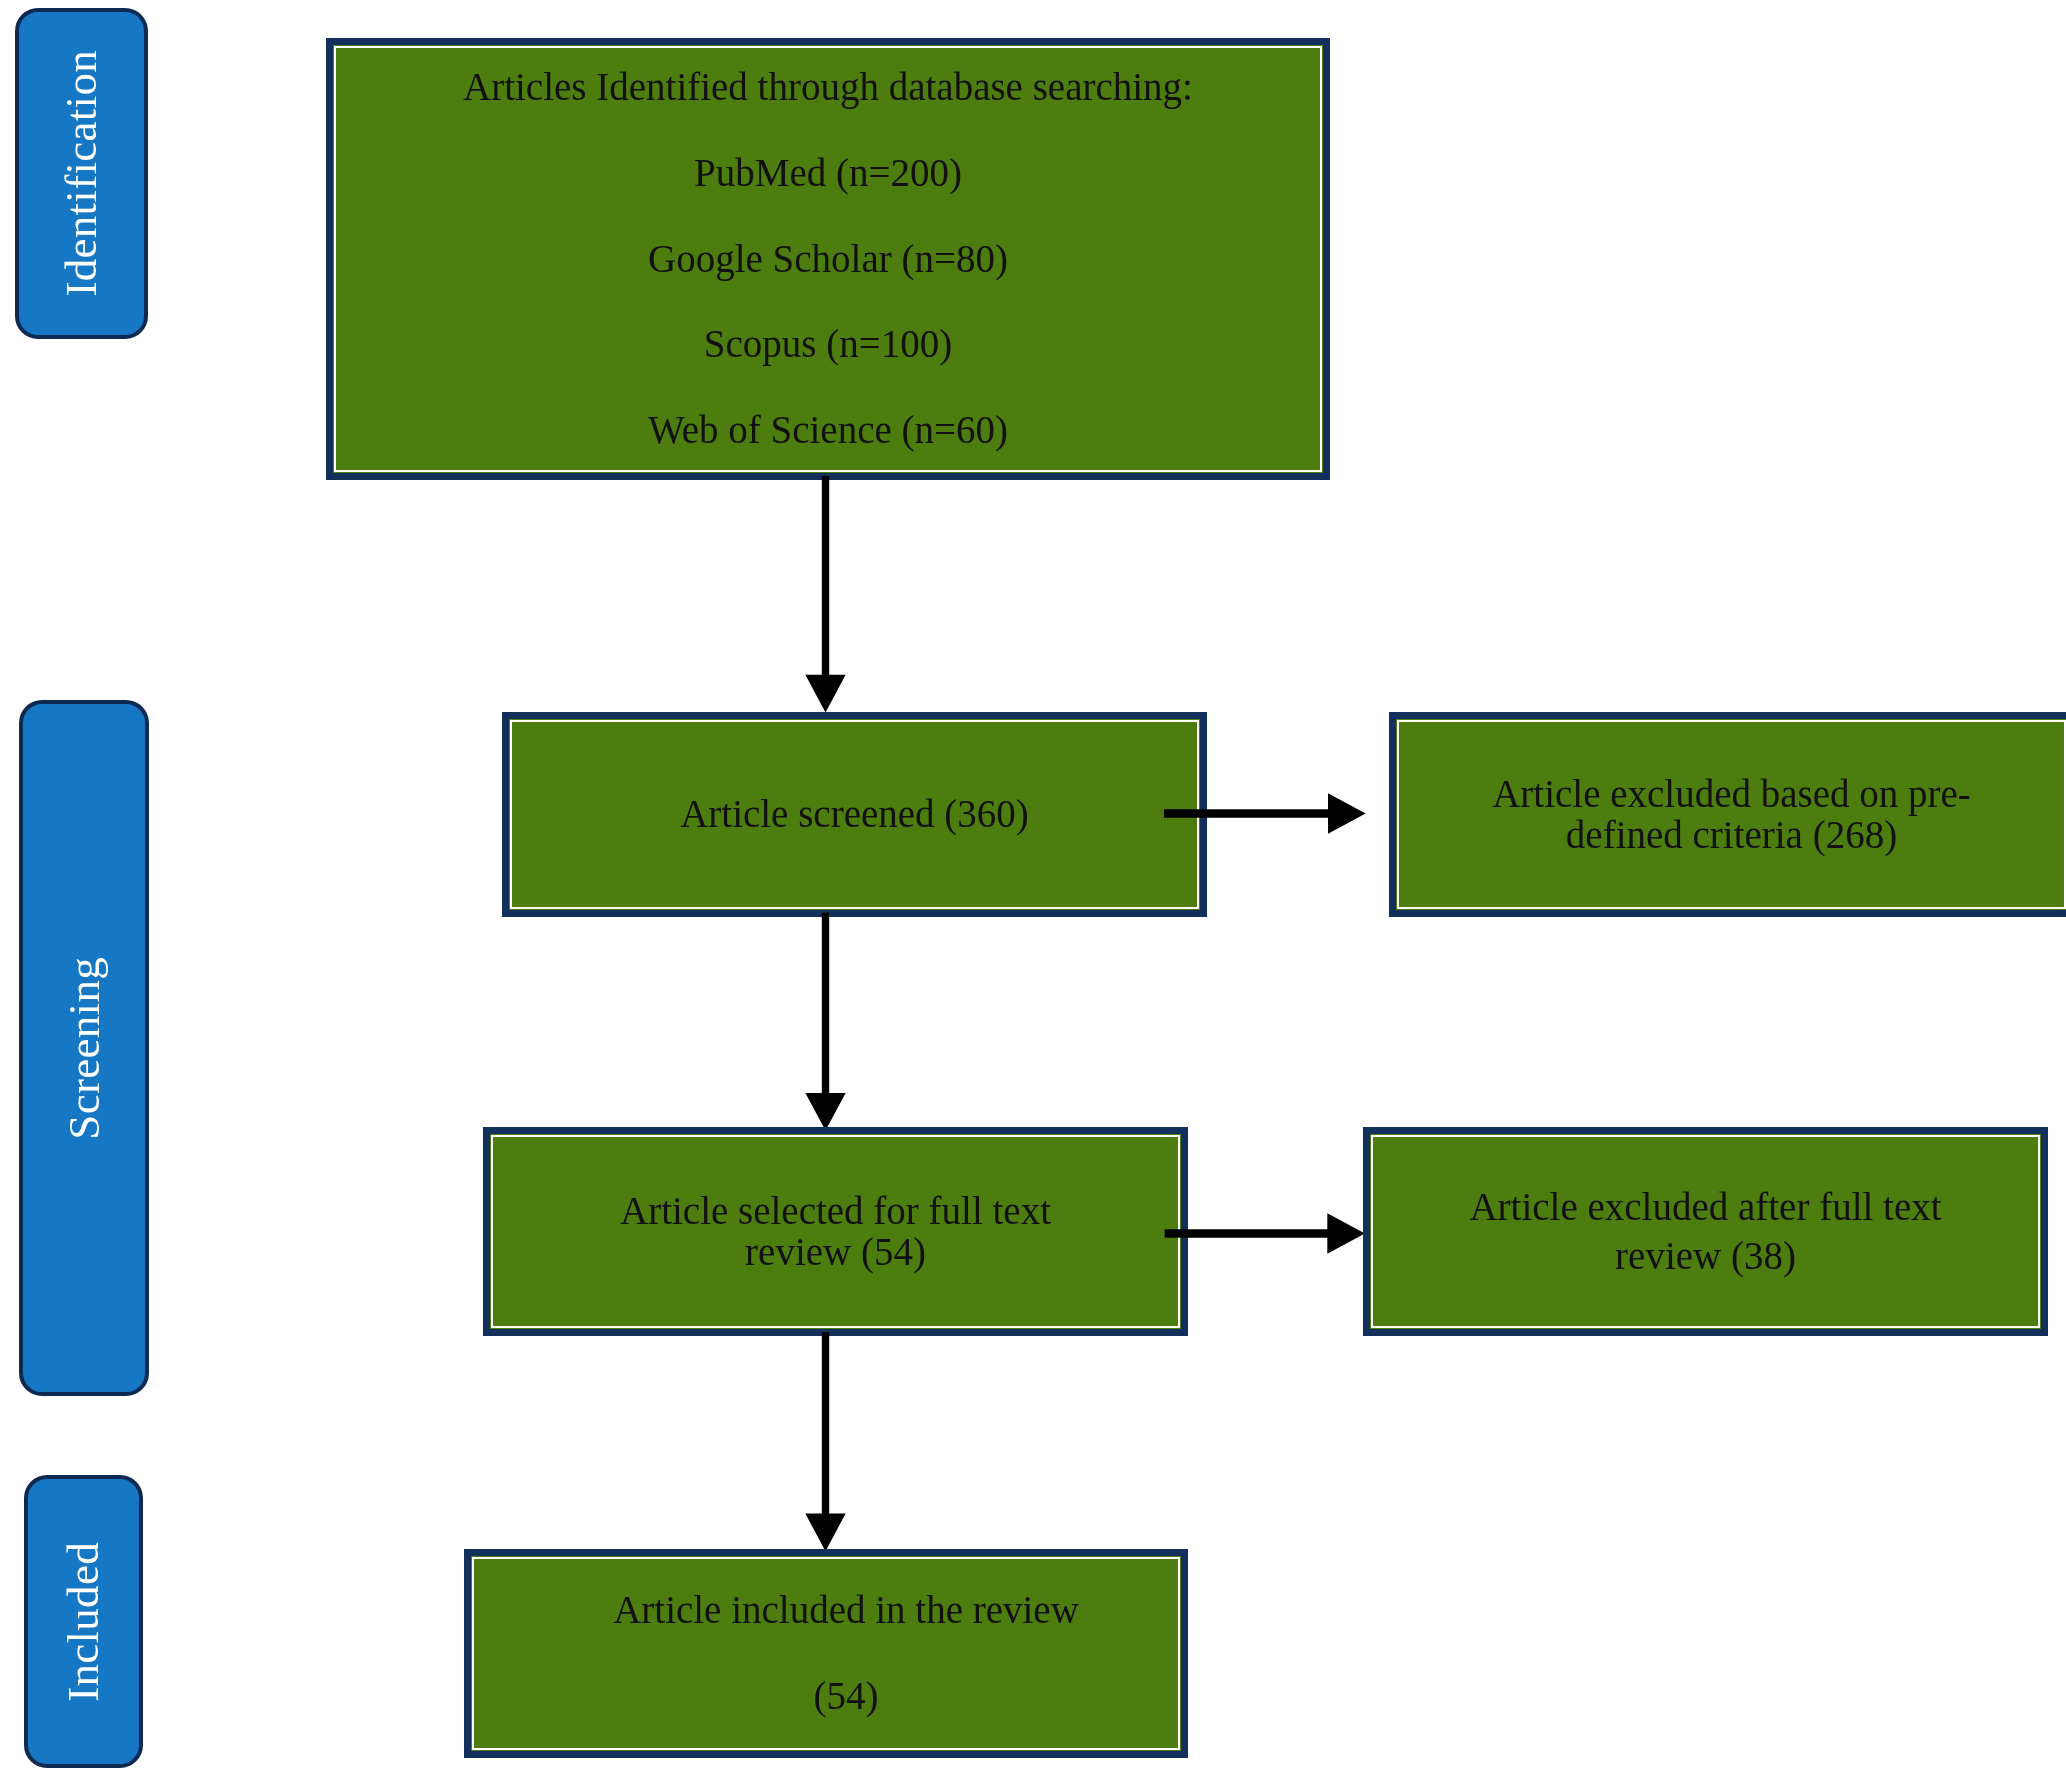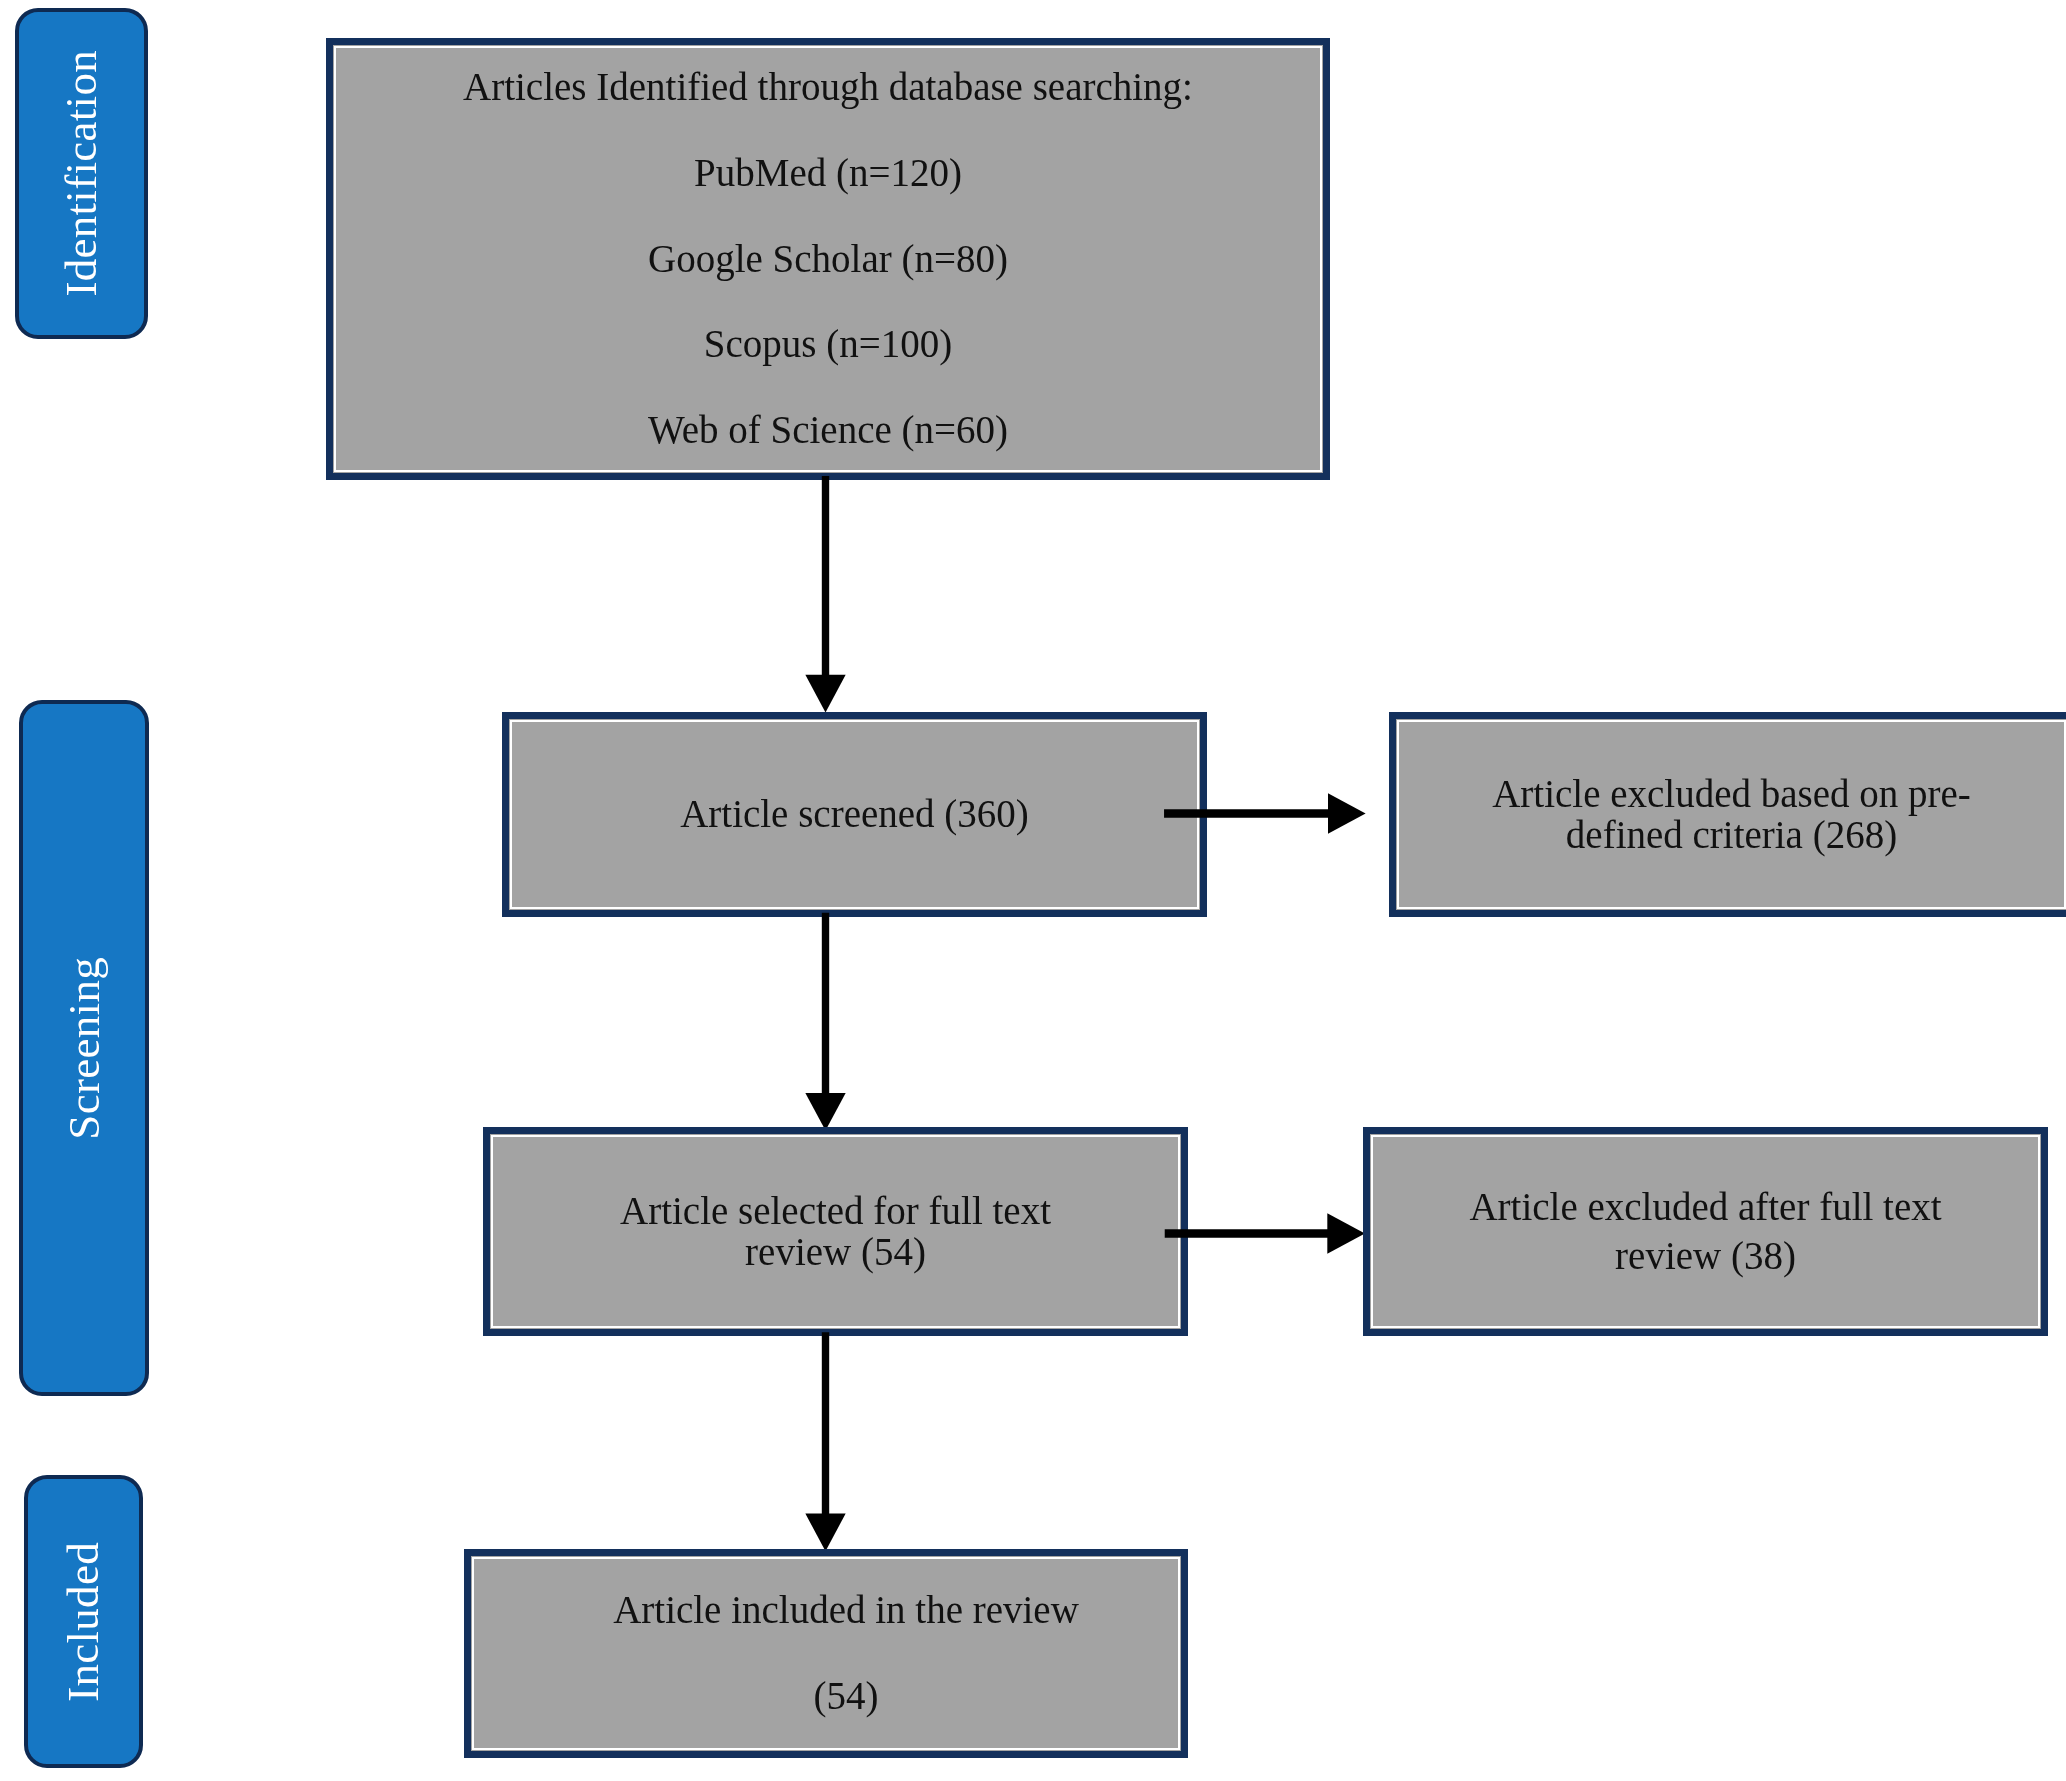--- a/index.html
+++ b/index.html
@@ -35,21 +35,21 @@
     transform: rotate(180deg);
     font-size: 45px;
     letter-spacing: 0.3px;
     line-height: 1;
   }
 
   
   .proc-box {
     position: absolute;
     box-sizing: border-box;
-    background: #a3a3a3;
+    background: #4d7c0f;
     border: 7.5px solid #13305C;
     outline: 2px solid #ffffff;
     outline-offset: -10.2px;
     display: flex;
     flex-direction: column;
     align-items: center;
     justify-content: center;
     text-align: center;
     color: #111111;
   }
@@ -80,21 +80,21 @@
   <div class="stage-banner" style="left:19px; top:700px; width:130px; height:696px;">
     <span class="stage-label">Screening</span>
   </div>
 
   <div class="stage-banner" style="left:24.4px; top:1475px; width:119px; height:293px;">
     <span class="stage-label">Included</span>
   </div>
 
   <div class="proc-box multi gap-lg" style="left:326px; top:38px; width:1004px; height:442px;">
     <div class="line">Articles Identified through database searching:</div>
-    <div class="line">PubMed (n=120)</div>
+    <div class="line">PubMed (n=200)</div>
     <div class="line">Google Scholar (n=80)</div>
     <div class="line">Scopus (n=100)</div>
     <div class="line">Web of Science (n=60)</div>
   </div>
 
   <div class="arrow" style="left:804px; top:475px; width:43px; height:241px;">
     <svg width="43" height="241" viewBox="0 0 64 356" aria-hidden="true">
       <line x1="32" y1="0" x2="32" y2="312" stroke="#000000" stroke-width="11"></line>
       <polygon points="32,352 2,296 62,296" fill="#000000"></polygon>
     </svg>

